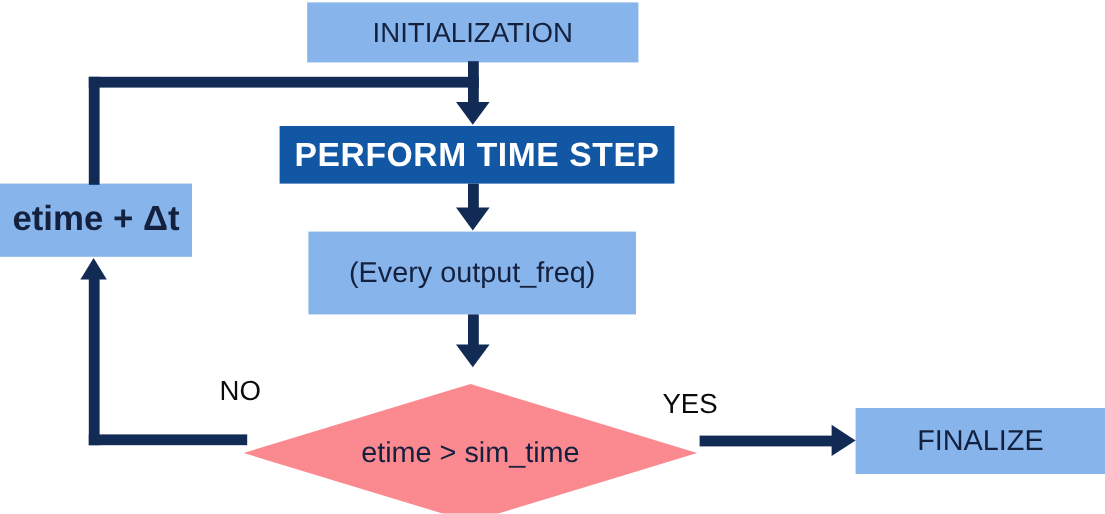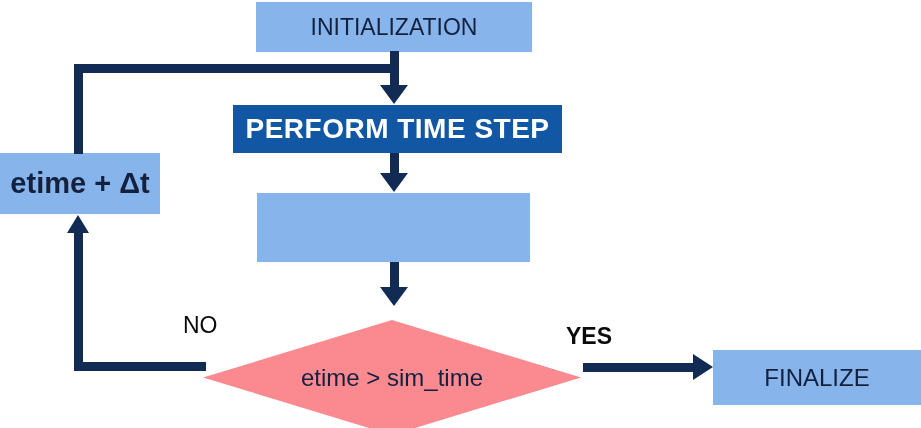--- a/index.html
+++ b/index.html
@@ -37,21 +37,21 @@
     background: var(--node_fill_dark, #1257a4);
     color: var(--dark_node_text, #ffffff);
     font-weight: bold;
     font-size: 28px;
     letter-spacing: 0.5px;
   }
   #node-init        { left: 256px; top: 2px;   width: 276px; height: 50px; }
   #node-perform     { left: 233px; top: 105px; width: 329px; height: 48px; }
   #node-output      { left: 257px; top: 193px; width: 273px; height: 69px; font-size: 24px; line-height: 32px; }
   #node-etime       { left: 0px;   top: 153px; width: 160px; height: 61px; font-weight: bold; font-size: 29px; }
-  #node-finalize    { left: 713px; top: 350px; width: 208px; height: 55px; font-size: 24px; }
+  #node-finalize    { left: 713px; top: 340px; width: 208px; height: 55px; font-size: 24px; }
   #node-decision {
     left: 203px; top: 320px; width: 378px; height: 115px;
     background: var(--decision_fill, #fb8a90);
     color: var(--node_text, #14213e);
     font-size: 24px;
     clip-path: polygon(50% 0%, 100% 50%, 50% 100%, 0% 50%);
     display: flex; align-items: center; justify-content: center;
     position: absolute; text-align: center;
   }
   .line {
@@ -76,21 +76,21 @@
     border-top: 13px solid transparent;
     border-bottom: 13px solid transparent;
     border-left: 20px solid var(--arrow, #122b55);
   }
   .branch-label {
     position: absolute;
     font-size: 23px;
     color: var(--branch_label_text, #0b0b0b);
   }
   #label-no  { left: 183px; top: 312px; }
-  #label-yes { left: 566px; top: 323px; font-weight: bold; }
+  #label-yes { left: 552px; top: 323px; }
 
   
   #line-return-top      { left: 74px;  top: 64px;  width: 325px; height: 9px; }
   #line-return-left-up  { left: 74px;  top: 64px;  width: 9px;   height: 90px; }
   #line-init-perform    { left: 390px; top: 51px;  width: 9px;   height: 36px; }
   #line-perform-output  { left: 390px; top: 153px; width: 9px;   height: 21px; }
   #line-output-decision { left: 390px; top: 262px; width: 9px;   height: 26px; }
   #line-no-horizontal   { left: 74px;  top: 362px; width: 132px; height: 9px; }
   #line-no-vertical     { left: 74px;  top: 232px; width: 9px;   height: 139px; }
   #line-yes-horizontal  { left: 583px; top: 363px; width: 111px; height: 9px; }
@@ -108,20 +108,21 @@
 
   <div class="node light" id="node-init">
     <span>INITIALIZATION</span>
   </div>
 
   <div class="node dark" id="node-perform">
     <span>PERFORM TIME STEP</span>
   </div>
 
   <div class="node light" id="node-output">
+    <span>(Every output_freq)</span>
   </div>
 
   <div class="node light" id="node-etime">
     <span>etime + Δt</span>
   </div>
 
   <div id="node-decision">
     <span>etime &gt; sim_time</span>
   </div>
 

